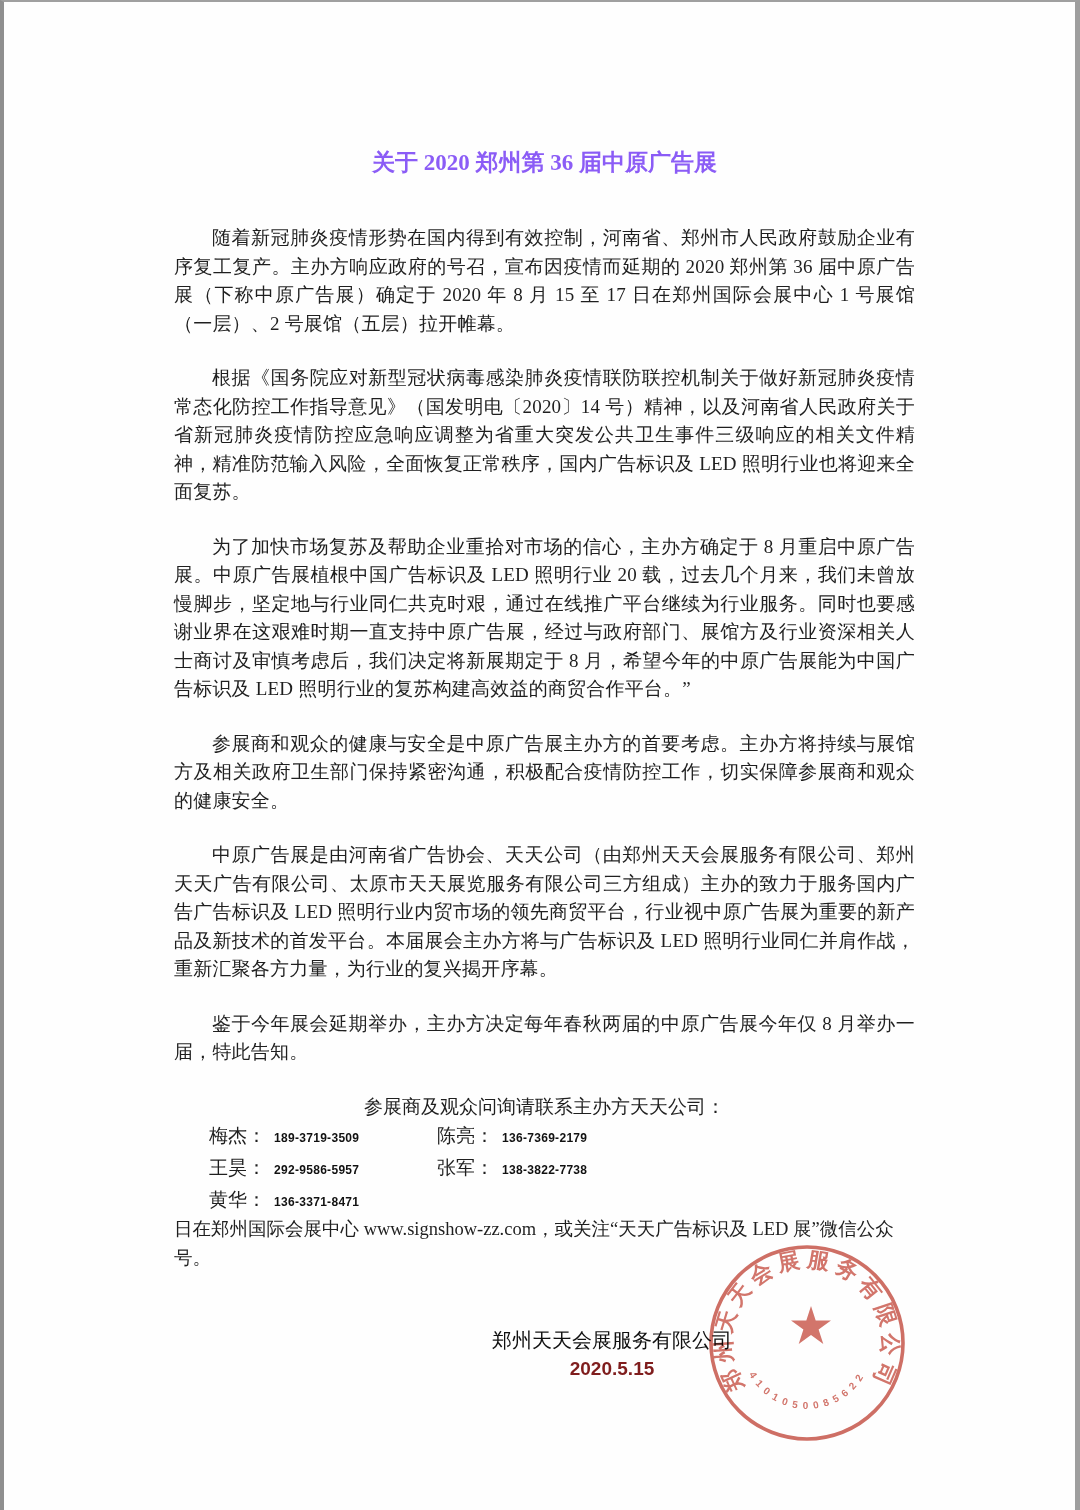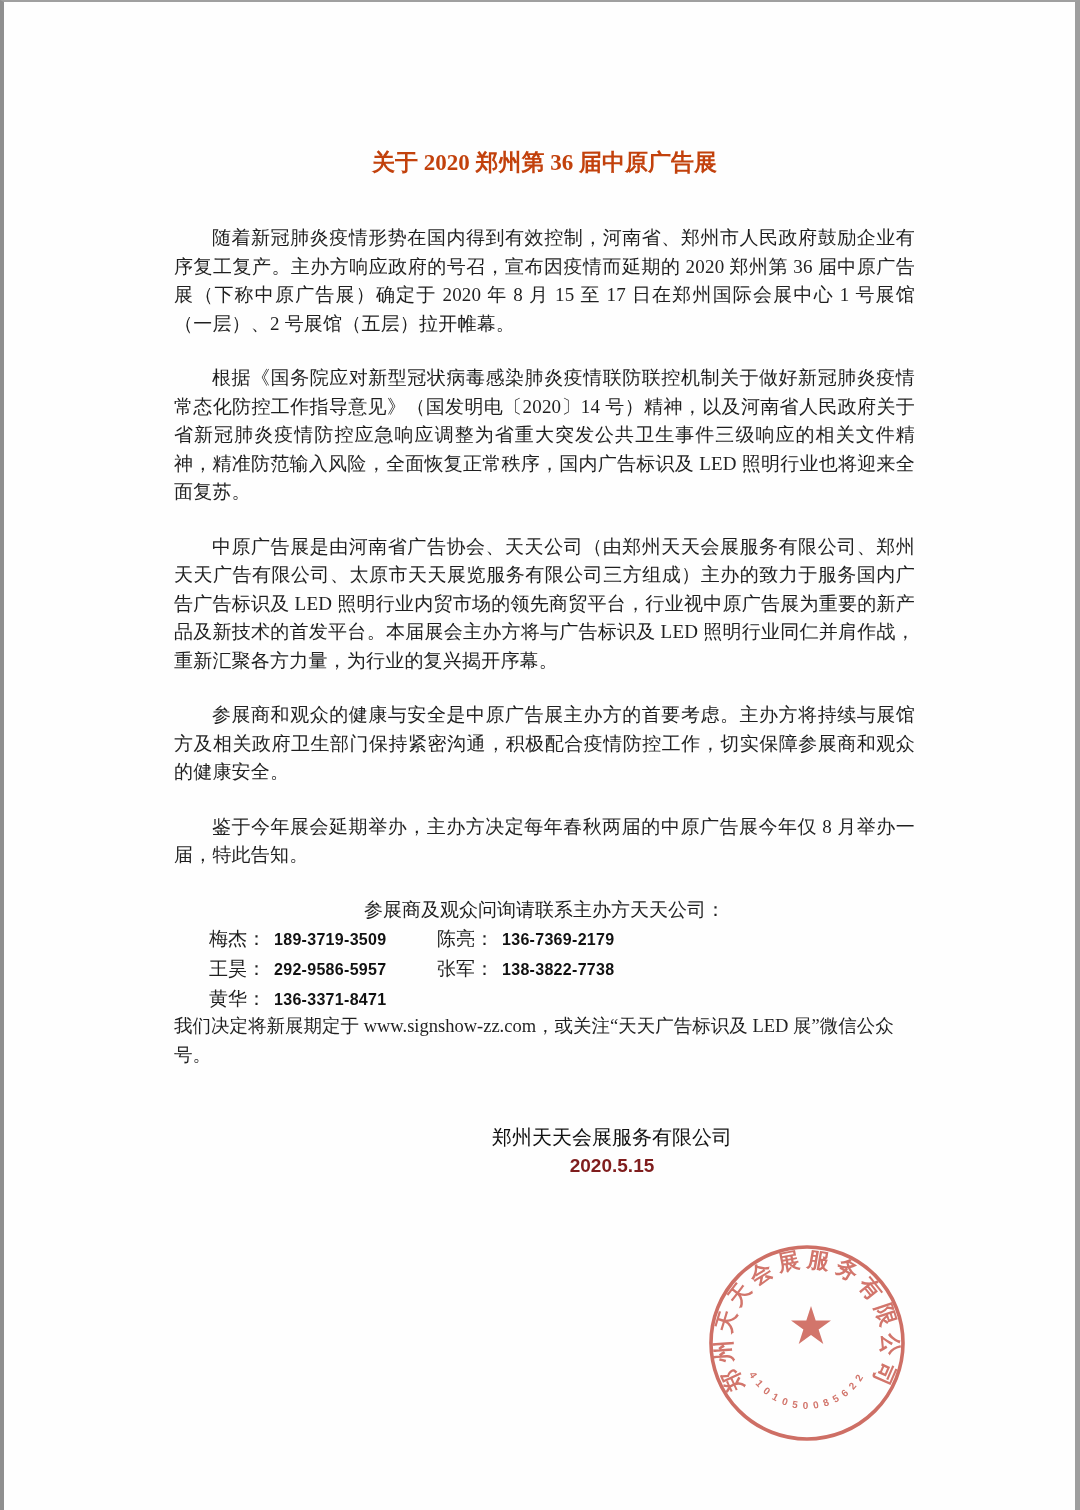--- a/index.html
+++ b/index.html
@@ -11,42 +11,42 @@
     border-top:2px solid #a0a0a0;
     border-left:4px solid #8f8f8f;
     border-right:5px solid #9e9e9e;
     padding:144px 160px 0 170px;
     font-family:"Liberation Serif","DejaVu Serif",serif;
     color:#1f1f1f;
     overflow:hidden;
   }
   .title{
     margin:0;text-align:center;
-    font-size:23px;font-weight:bold;line-height:34px;color:#c2410c;
+    font-size:23px;font-weight:bold;line-height:34px;color:#8b5cf6;
   }
   .title.first{margin-bottom:22px;}
   .body-block{margin-top:44px;}
   .para{
     margin:0 0 26px 0;
     font-size:19px;line-height:28.5px;
     text-align:justify;text-indent:2em;
     letter-spacing:0.2px;
   }
   .plain{
     margin:0;font-size:19px;line-height:28.5px;text-align:center;
   }
   .contacts{margin-top:26px;}
   .contact-rows{padding-left:35px;}
   .contact-row{display:flex;line-height:29px;font-size:19px;}
   .contact-cell{width:228px;white-space:nowrap;}
   .c-name{display:inline-block;}
   .c-phone{
     display:inline-block;margin-left:8px;
     font-family:"Liberation Sans","DejaVu Sans",sans-serif;
-    font-weight:700;font-size:16px;letter-spacing:0.3px;color:#111;
+    font-weight:700;font-size:12px;letter-spacing:0.3px;color:#111;
   }
   .footer-note{
     margin-top:-2px;font-size:18.5px;line-height:28.5px;
   }
   .signature{
     position:relative;z-index:2;
     margin:52px 183px 0 auto;
     width:max-content;
     display:flex;flex-direction:column;align-items:center;
   }
@@ -73,22 +73,23 @@
 </head>
 <body>
 
 <div class="page">
 
   <h1 class="title first">关于 2020 郑州第 36 届中原广告展</h1>
 
   <div class="body-block">
     <p class="para">随着新冠肺炎疫情形势在国内得到有效控制，河南省、郑州市人民政府鼓励企业有序复工复产。主办方响应政府的号召，宣布因疫情而延期的 2020 郑州第 36 届中原广告展（下称中原广告展）确定于 2020 年 8 月 15 至 17 日在郑州国际会展中心 1 号展馆（一层）、2 号展馆（五层）拉开帷幕。</p>
     <p class="para">根据《国务院应对新型冠状病毒感染肺炎疫情联防联控机制关于做好新冠肺炎疫情常态化防控工作指导意见》（国发明电〔2020〕14 号）精神，以及河南省人民政府关于省新冠肺炎疫情防控应急响应调整为省重大突发公共卫生事件三级响应的相关文件精神，精准防范输入风险，全面恢复正常秩序，国内广告标识及 LED 照明行业也将迎来全面复苏。</p>
+    <p class="para">为了加快市场复苏及帮助企业重拾对市场的信心，主办方确定于 8 月重启中原广告展。中原广告展植根中国广告标识及 LED 照明行业 20 载，过去几个月来，我们未曾放慢脚步，坚定地与行业同仁共克时艰，通过在线推广平台继续为行业服务。同时也要感谢业界在这艰难时期一直支持中原广告展，经过与政府部门、展馆方及行业资深相关人士商讨及审慎考虑后，我们决定将新展期定于 8 月，希望今年的中原广告展能为中国广告标识及 LED 照明行业的复苏构建高效益的商贸合作平台。”</p>
+    <p class="para">参展商和观众的健康与安全是中原广告展主办方的首要考虑。主办方将持续与展馆方及相关政府卫生部门保持紧密沟通，积极配合疫情防控工作，切实保障参展商和观众的健康安全。</p>
     <p class="para">中原广告展是由河南省广告协会、天天公司（由郑州天天会展服务有限公司、郑州天天广告有限公司、太原市天天展览服务有限公司三方组成）主办的致力于服务国内广告广告标识及 LED 照明行业内贸市场的领先商贸平台，行业视中原广告展为重要的新产品及新技术的首发平台。本届展会主办方将与广告标识及 LED 照明行业同仁并肩作战，重新汇聚各方力量，为行业的复兴揭开序幕。</p>
-    <p class="para">参展商和观众的健康与安全是中原广告展主办方的首要考虑。主办方将持续与展馆方及相关政府卫生部门保持紧密沟通，积极配合疫情防控工作，切实保障参展商和观众的健康安全。</p>
     <p class="para">鉴于今年展会延期举办，主办方决定每年春秋两届的中原广告展今年仅 8 月举办一届，特此告知。</p>
   </div>
 
   <div class="contacts">
     <p class="plain">参展商及观众问询请联系主办方天天公司：</p>
     <div class="contact-rows">
       <div class="contact-row">
         <div class="contact-cell">
           <span class="c-name">梅杰：</span><span class="c-phone">189-3719-3509</span>
         </div>
@@ -105,21 +106,21 @@
         </div>
       </div>
       <div class="contact-row">
         <div class="contact-cell">
           <span class="c-name">黄华：</span><span class="c-phone">136-3371-8471</span>
         </div>
       </div>
     </div>
   </div>
 
-  <p class="footer-note">我们决定将新展期定于 www.signshow-zz.com，或关注“天天广告标识及 LED 展”微信公众号。</p>
+  <p class="footer-note">日在郑州国际会展中心 www.signshow-zz.com，或关注“天天广告标识及 LED 展”微信公众号。</p>
 
   <div class="signature">
     <div class="company">郑州天天会展服务有限公司</div>
     <div class="date">2020.5.15</div>
   </div>
 
   <svg class="stamp" viewBox="0 0 200 200" xmlns="http://www.w3.org/2000/svg" aria-hidden="true">
     <defs>
       <path id="seal-top-arc" d="M 37.8 143.6 A 76 76 0 1 1 162.2 143.6" fill="none"></path>
       <path id="seal-bottom-arc" d="M 40.2 127.9 A 66 66 0 0 0 159.8 127.9" fill="none"></path>

